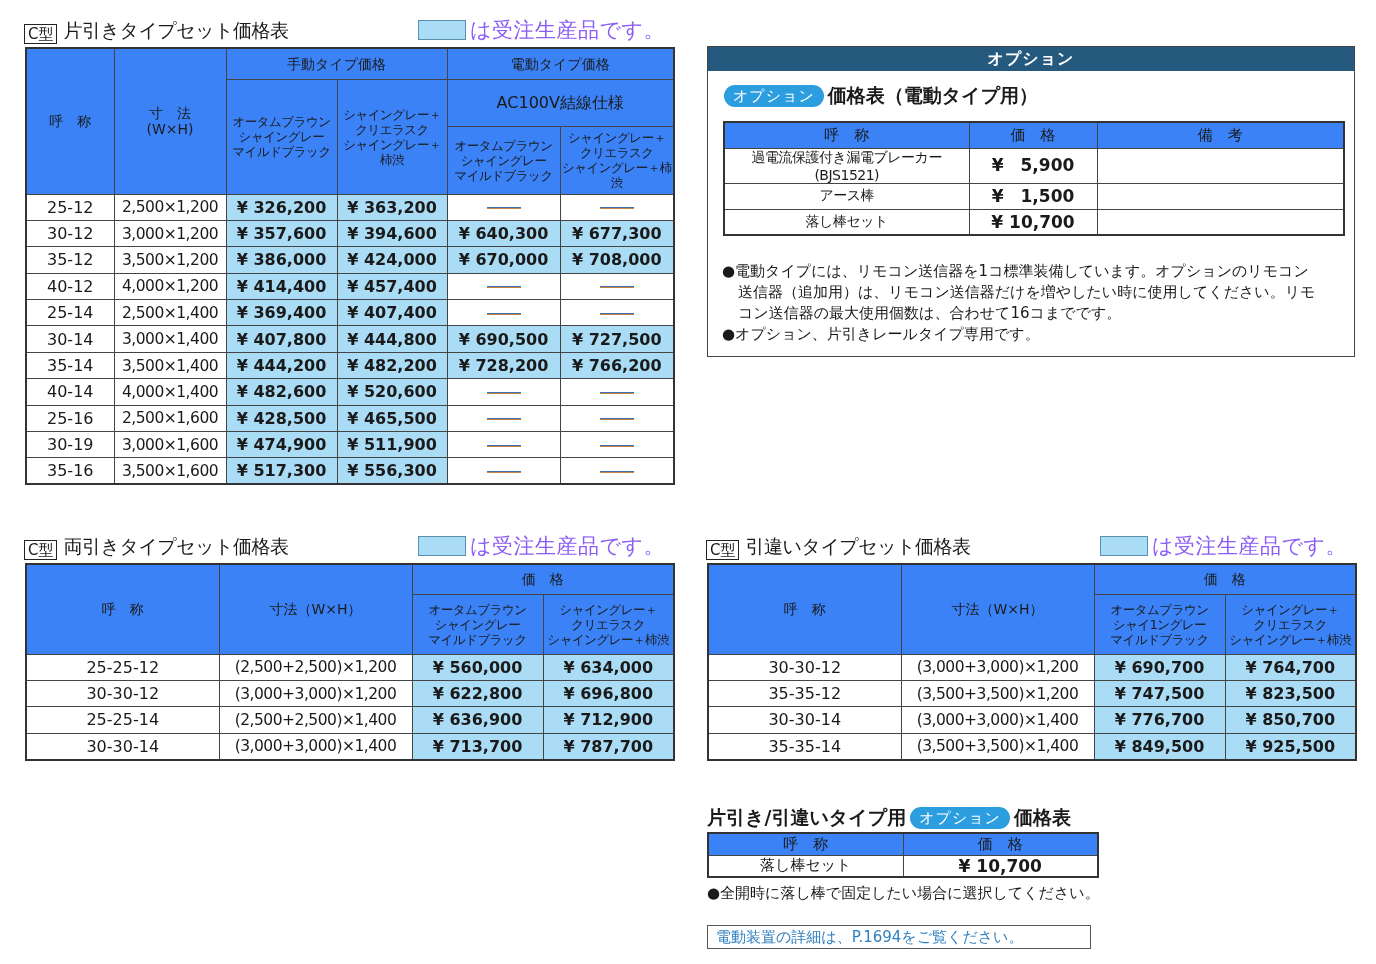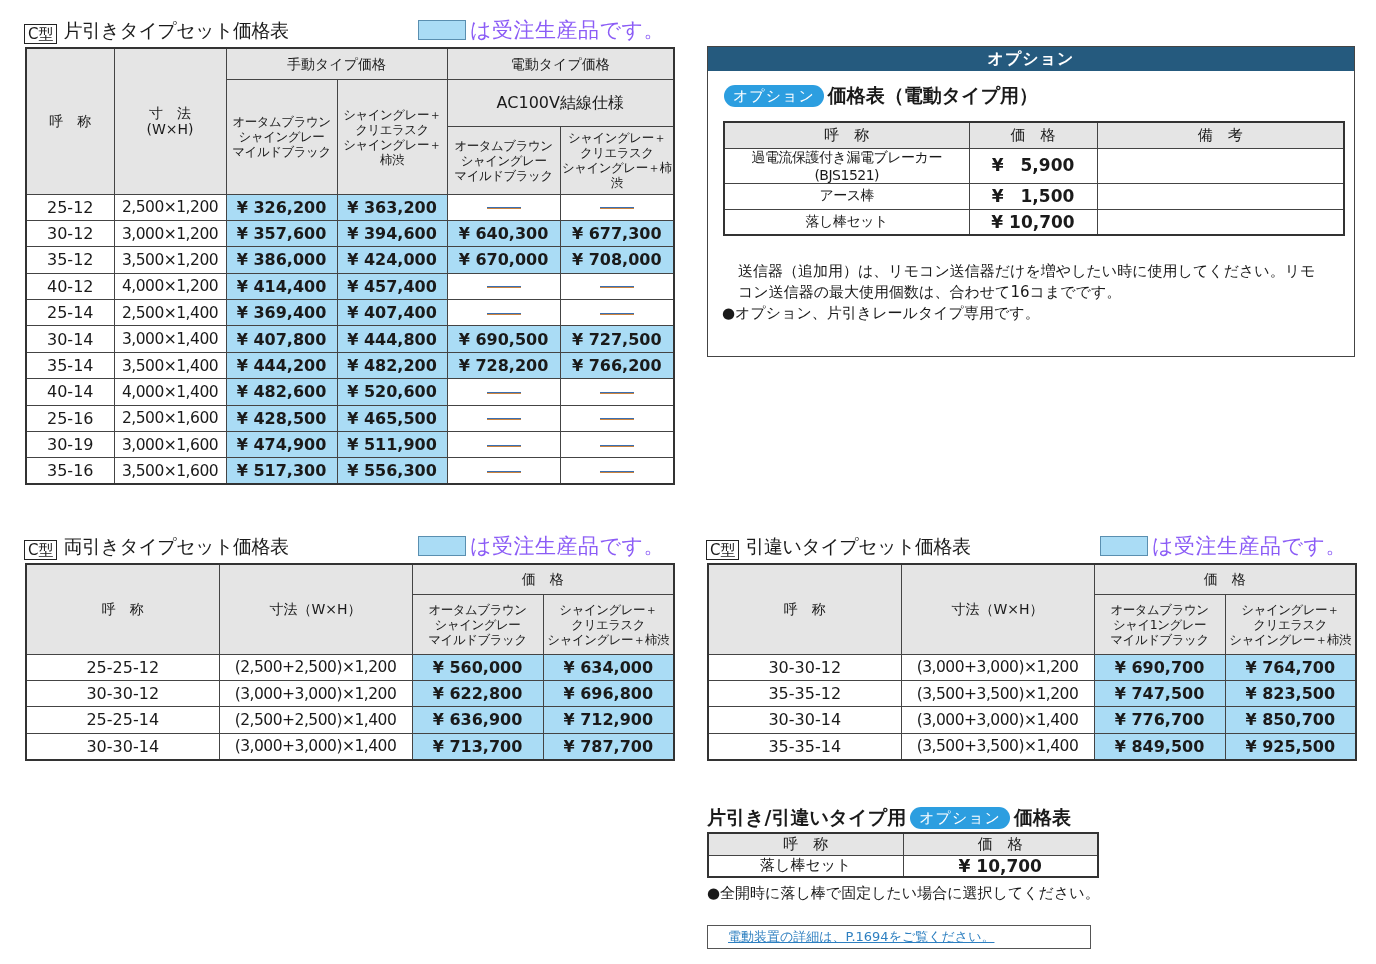--- a/index.html
+++ b/index.html
@@ -14,37 +14,37 @@
     padding: 0 3px; margin-right: 6px; font-weight: normal; background: #fff;
   }
   .ttl { font-size: 19px; font-weight: normal; letter-spacing: -0.5px; }
   .legend { display: flex; align-items: center; }
   .legend .sw { width: 48px; height: 20px; background: #aadcf5; border: 1px solid #5a8fb0; margin-right: 4px; }
   .legend .lt { color: #8b5cf6; font-size: 21px; font-weight: normal; letter-spacing: 0.5px; }
 
   table { border-collapse: collapse; table-layout: fixed; }
   table.t { border: 2px solid #333; }
   table.t th, table.t td { border: 1.5px solid #444; text-align: center; vertical-align: middle; }
-  table.t th { background: #e5e5e5; font-weight: normal; font-size: 14px; line-height: 16px; }
+  table.t th { background: #3b82f6; font-weight: normal; font-size: 14px; line-height: 16px; }
   table.t th.small { font-size: 12.5px; line-height: 15px; letter-spacing: -0.5px; }
   table.t td { font-size: 16px; height: 26.4px; padding: 0; }
   td.price { background: #aadcf5; font-weight: bold; font-size: 17px; }
   td.dash { background: #fff; }
   .dashline { display: inline-block; width: 34px; height: 2px; background: linear-gradient(#3b6fb0 50%, #c9833f 50%); vertical-align: middle; }
 
   .opt-panel { border: 1.5px solid #444; }
   .opt-head { background: #255a7e; color: #fff; text-align: center; font-weight: bold; font-size: 16px; height: 24px; line-height: 24px; letter-spacing: 1px; }
   .badge {
     display: inline-block; background: #2c9ee0; color: #fff; border-radius: 12px;
     font-size: 15px; padding: 1px 9px; line-height: 20px; margin-right: 4px; letter-spacing: 1px;
   }
   .sub-ttl { font-size: 19px; font-weight: bold; }
   .note { font-size: 15px; line-height: 21px; }
   .note .indent { padding-left: 16px; display: block; }
-  .linkbox { border: 1.5px solid #555; color: #2d7fc0; font-size: 13px; padding: 2px 20px; line-height: 18px; text-decoration: underline; }
+  .linkbox { border: 1.5px solid #555; color: #2d7fc0; font-size: 15px; padding: 2px 8px; line-height: 18px; }
 </style>
 </head>
 <body>
 
 <div class="abs sec-title" style="left:24px; top:14px;">
   <span class="ctag">C型</span>
   <span class="ttl">片引きタイプセット価格表</span>
 </div>
 <div class="abs legend" style="left:418px; top:16px;">
   <span class="sw"></span>
@@ -219,20 +219,21 @@
           <td style="height:26px"></td>
         </tr>
         <tr>
           <td style="font-size:14px;letter-spacing:-0.5px;height:26px">落し棒セット</td>
           <td style="font-weight:bold;font-size:17px;white-space:pre;height:26px">¥ 10,700</td>
           <td style="height:26px"></td>
         </tr>
       </tbody>
   </table>
   <div class="note" style="position:absolute; left:14px; top:214px; width:625px;">
+    <span style="display:block">●電動タイプには、リモコン送信器を1コ標準装備しています。オプションのリモコン</span>
     <span class="indent">送信器（追加用）は、リモコン送信器だけを増やしたい時に使用してください。リモ</span>
     <span class="indent">コン送信器の最大使用個数は、合わせて16コまでです。</span>
     <span style="display:block">●オプション、片引きレールタイプ専用です。</span>
   </div>
 </div>
 
 <div class="abs sec-title" style="left:24px; top:530px;">
   <span class="ctag">C型</span>
   <span class="ttl">両引きタイプセット価格表</span>
 </div>

